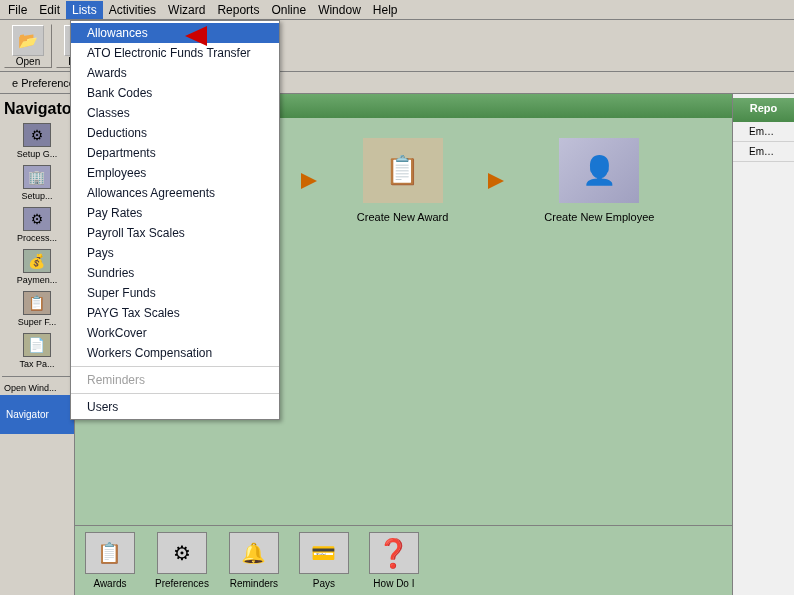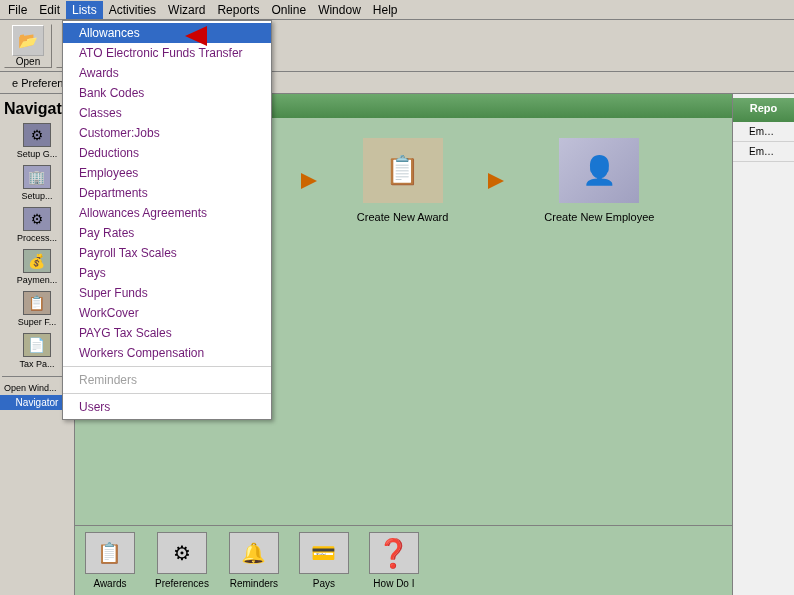--- a/index.html
+++ b/index.html
@@ -222,33 +222,33 @@
       cursor: pointer;
       overflow: hidden;
       text-overflow: ellipsis;
       white-space: nowrap;
     }
 
     
     .dropdown-menu {
       position: absolute;
       top: 20px;
-      left: 62px;
+      left: 70px;
       background: #fff;
       border: 1px solid #808080;
       box-shadow: 2px 2px 4px rgba(0,0,0,0.3);
       min-width: 210px;
       z-index: 1000;
       padding: 2px 0;
     }
     .dropdown-item {
       padding: 3px 16px;
       cursor: pointer;
       font-size: 12px;
-      color: #701a75;
+      color: #0f172a;
       display: flex;
       align-items: center;
     }
     .dropdown-item:hover, .dropdown-item.highlighted {
       background: #316ac5;
       color: #fff;
     }
     .dropdown-item.highlighted {
       background: #316ac5;
       color: #fff;
@@ -260,22 +260,21 @@
     }
     .dropdown-item.grayed {
       color: #a0a0a0;
     }
 
     
     .nav-label {
       background: #316ac5;
       color: #fff;
       font-size: 10px;
-      padding: 2px 6px;
-      text-align: center;
+      padding: 14px 6px;
     }
 
     
     .tb-icon {
       width: 32px;
       height: 32px;
       background: #c8c8c8;
       border: 1px outset #fff;
       display: flex;
       align-items: center;
@@ -440,31 +439,31 @@
   </div>
 
 </div>
 
 <div class="dropdown-menu">
   <div class="dropdown-item highlighted">Allowances</div>
   <div class="dropdown-item">ATO Electronic Funds Transfer</div>
   <div class="dropdown-item">Awards</div>
   <div class="dropdown-item">Bank Codes</div>
   <div class="dropdown-item">Classes</div>
-  <div class="dropdown-item">Customer:Jobs</div>
   <div class="dropdown-item">Deductions</div>
+  <div class="dropdown-item">Departments</div>
   <div class="dropdown-item">Employees</div>
-  <div class="dropdown-item">Departments</div>
   <div class="dropdown-item">Allowances Agreements</div>
   <div class="dropdown-item">Pay Rates</div>
   <div class="dropdown-item">Payroll Tax Scales</div>
   <div class="dropdown-item">Pays</div>
+  <div class="dropdown-item">Sundries</div>
   <div class="dropdown-item">Super Funds</div>
+  <div class="dropdown-item">PAYG Tax Scales</div>
   <div class="dropdown-item">WorkCover</div>
-  <div class="dropdown-item">PAYG Tax Scales</div>
   <div class="dropdown-item">Workers Compensation</div>
   <div class="dropdown-separator"></div>
   <div class="dropdown-item grayed">Reminders</div>
   <div class="dropdown-separator"></div>
   <div class="dropdown-item">Users</div>
 </div>
 
 <div style="position:absolute; top:26px; left:185px; z-index:1002; display:flex; align-items:center;">
   <div style="width:0;height:0;border-top:10px solid transparent;border-bottom:10px solid transparent;border-right:22px solid #cc0000;"></div>
 </div>

